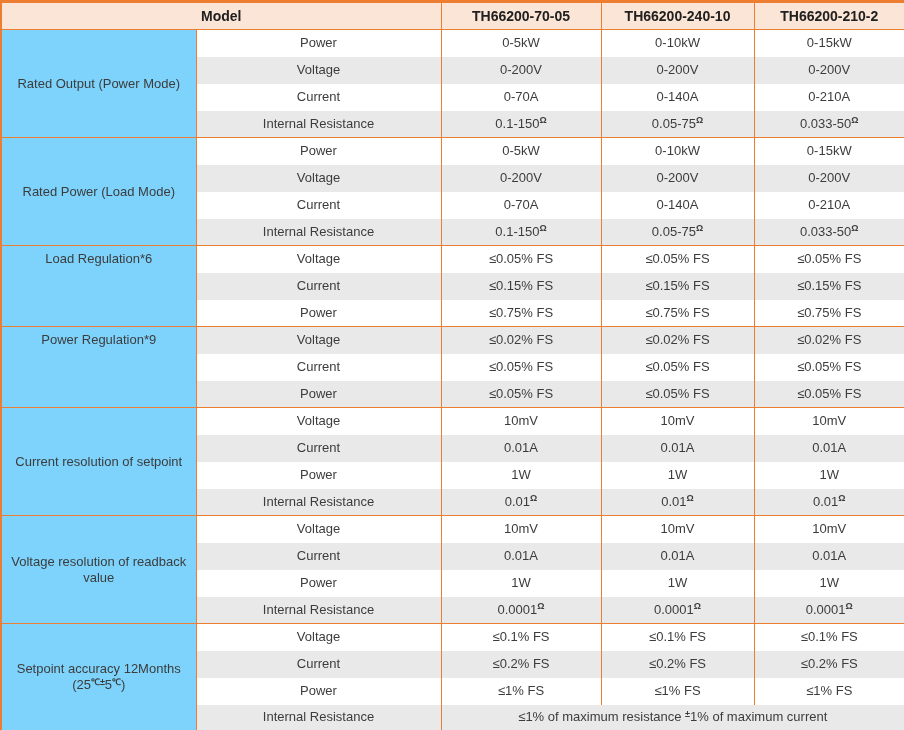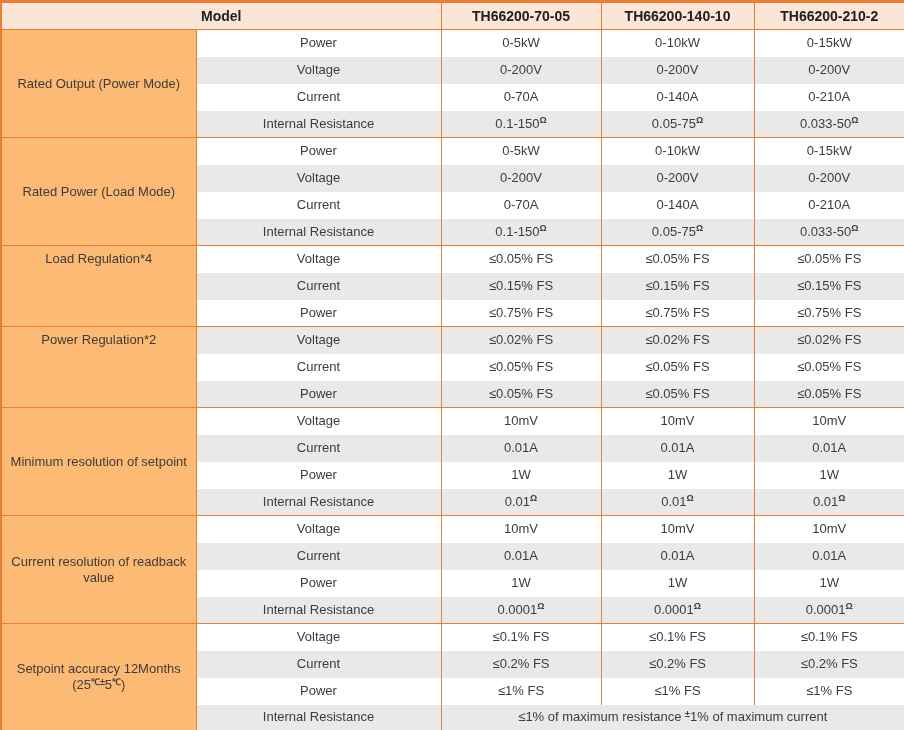--- a/index.html
+++ b/index.html
@@ -22,41 +22,41 @@
   thead th{
     height:28px;background:var(--header_bg);
     font-weight:bold;font-size:14px;color:var(--header_text);
     border-bottom:1px solid var(--orange);
   }
   thead th.mcol{border-left:1px solid var(--orange);margin-top:40px;}
   tbody td{height:27px;font-size:13px;color:var(--text);line-height:16px;background:#fff;}
   td.param,td.val{border-left:1px solid var(--orange);}
   tr.group-start td{border-top:1px solid var(--orange);}
   tr.shade td.param,tr.shade td.val{background:var(--row_shade);}
-  td.glabel{background:#fdba74;}
+  td.glabel{background:#7dd3fc;}
   td.glabel.vtop{vertical-align:top;padding-top:5px;}
   sup{font-size:9px;font-weight:bold;line-height:0;position:relative;top:1px;}
 </style>
 </head>
 <body>
 
 <div class="wrap">
   <table class="spec">
     <colgroup>
       <col style="width:195px">
         <col style="width:245px">
         <col style="width:160px">
         <col style="width:153px">
         <col style="width:151px">
     </colgroup>
     <thead>
       <tr>
         <th colspan="2">Model</th>
         <th class="mcol">TH66200-70-05</th>
-        <th class="mcol">TH66200-140-10</th>
+        <th class="mcol">TH66200-240-10</th>
         <th class="mcol">TH66200-210-2</th>
       </tr>
     </thead>
     <tbody id="spec-body">
         <tr class="group-start">
           <td rowspan="4" class="glabel">Rated Output (Power Mode)</td>
           <td class="param">Power</td>
           <td class="val">0-5kW</td>
           <td class="val">0-10kW</td>
           <td class="val">0-15kW</td>
@@ -98,59 +98,59 @@
           <td class="val">0-140A</td>
           <td class="val">0-210A</td>
         </tr>
         <tr class="shade">
           <td class="param">Internal Resistance</td>
           <td class="val">0.1-150<sup>Ω</sup></td>
           <td class="val">0.05-75<sup>Ω</sup></td>
           <td class="val">0.033-50<sup>Ω</sup></td>
         </tr>
         <tr class="group-start">
-          <td rowspan="3" class="glabel vtop">Load Regulation*4</td>
+          <td rowspan="3" class="glabel vtop">Load Regulation*6</td>
           <td class="param">Voltage</td>
           <td class="val">≤0.05% FS</td>
           <td class="val">≤0.05% FS</td>
           <td class="val">≤0.05% FS</td>
         </tr>
         <tr class="shade">
           <td class="param">Current</td>
           <td class="val">≤0.15% FS</td>
           <td class="val">≤0.15% FS</td>
           <td class="val">≤0.15% FS</td>
         </tr>
         <tr>
           <td class="param">Power</td>
           <td class="val">≤0.75% FS</td>
           <td class="val">≤0.75% FS</td>
           <td class="val">≤0.75% FS</td>
         </tr>
         <tr class="shade group-start">
-          <td rowspan="3" class="glabel vtop">Power Regulation*2</td>
+          <td rowspan="3" class="glabel vtop">Power Regulation*9</td>
           <td class="param">Voltage</td>
           <td class="val">≤0.02% FS</td>
           <td class="val">≤0.02% FS</td>
           <td class="val">≤0.02% FS</td>
         </tr>
         <tr>
           <td class="param">Current</td>
           <td class="val">≤0.05% FS</td>
           <td class="val">≤0.05% FS</td>
           <td class="val">≤0.05% FS</td>
         </tr>
         <tr class="shade">
           <td class="param">Power</td>
           <td class="val">≤0.05% FS</td>
           <td class="val">≤0.05% FS</td>
           <td class="val">≤0.05% FS</td>
         </tr>
         <tr class="group-start">
-          <td rowspan="4" class="glabel">Minimum resolution of setpoint</td>
+          <td rowspan="4" class="glabel">Current resolution of setpoint</td>
           <td class="param">Voltage</td>
           <td class="val">10mV</td>
           <td class="val">10mV</td>
           <td class="val">10mV</td>
         </tr>
         <tr class="shade">
           <td class="param">Current</td>
           <td class="val">0.01A</td>
           <td class="val">0.01A</td>
           <td class="val">0.01A</td>
@@ -161,21 +161,21 @@
           <td class="val">1W</td>
           <td class="val">1W</td>
         </tr>
         <tr class="shade">
           <td class="param">Internal Resistance</td>
           <td class="val">0.01<sup>Ω</sup></td>
           <td class="val">0.01<sup>Ω</sup></td>
           <td class="val">0.01<sup>Ω</sup></td>
         </tr>
         <tr class="group-start">
-          <td rowspan="4" class="glabel">Current resolution of readback value</td>
+          <td rowspan="4" class="glabel">Voltage resolution of readback value</td>
           <td class="param">Voltage</td>
           <td class="val">10mV</td>
           <td class="val">10mV</td>
           <td class="val">10mV</td>
         </tr>
         <tr class="shade">
           <td class="param">Current</td>
           <td class="val">0.01A</td>
           <td class="val">0.01A</td>
           <td class="val">0.01A</td>

